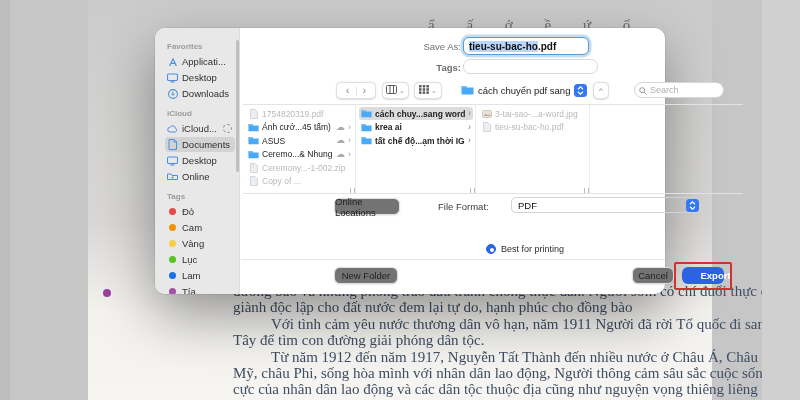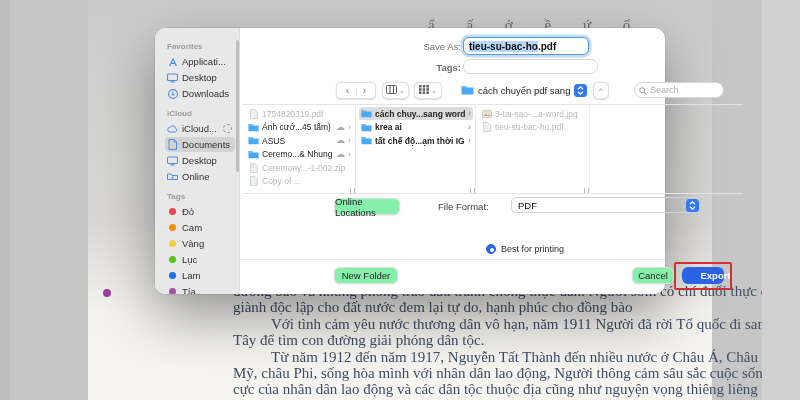--- a/index.html
+++ b/index.html
@@ -90,21 +90,21 @@
   .frow.disabled { color:#b9b9b9; }
   .frow.selected { background:#dcdcdc; }
   .frow .nm { flex:1; overflow:hidden; white-space:nowrap; }
   .f-ic { width:11px; height:10px; flex:0 0 11px; display:flex; align-items:center; justify-content:center; }
   .chev { color:#9f9f9f; font-size:9px; line-height:1; }
   .cloud { color:#a9a9a9; font-size:9px; line-height:1; }
   .grip { position:absolute; bottom:1px; right:0px; width:5px; height:6px;
           border-left:1.5px solid #bdbdbd; border-right:1.5px solid #bdbdbd; }
 
   
-  .pill-btn { position:absolute; background:#86efac; border:1px solid #e0e0e0; border-radius:6px;
+  .pill-btn { position:absolute; background:#737373; border:1px solid #e0e0e0; border-radius:6px;
               box-shadow:0 0.5px 1.5px rgba(0,0,0,.14); font-size:9.5px; color:#222;
               display:flex; align-items:center; justify-content:center; }
   .btn-online { left:93px; top:170px; width:66px; height:17px; }
   .ff-label { left:197px; top:173px; width:68px; text-align:left; color:#3c3c3c; }
   .ff-select { position:absolute; left:270px; top:169px; width:190px; height:16px; border:1px solid #d2d2d2;
                border-radius:5px; display:flex; align-items:center; font-size:9.5px; color:#111;
                padding:0 1px 0 6px; justify-content:space-between; }
   .radio-row { position:absolute; display:flex; gap:5px; font-size:9px; color:#2c2c2c; line-height:10.5px; }
   .r1 { left:245px; top:191px; } .r2 { left:245px; top:216px;align-items:center; }
   .radio { width:10px; height:10px; border-radius:50%; border:1px solid #c0c0c0; background:#fff; flex:0 0 10px; }

